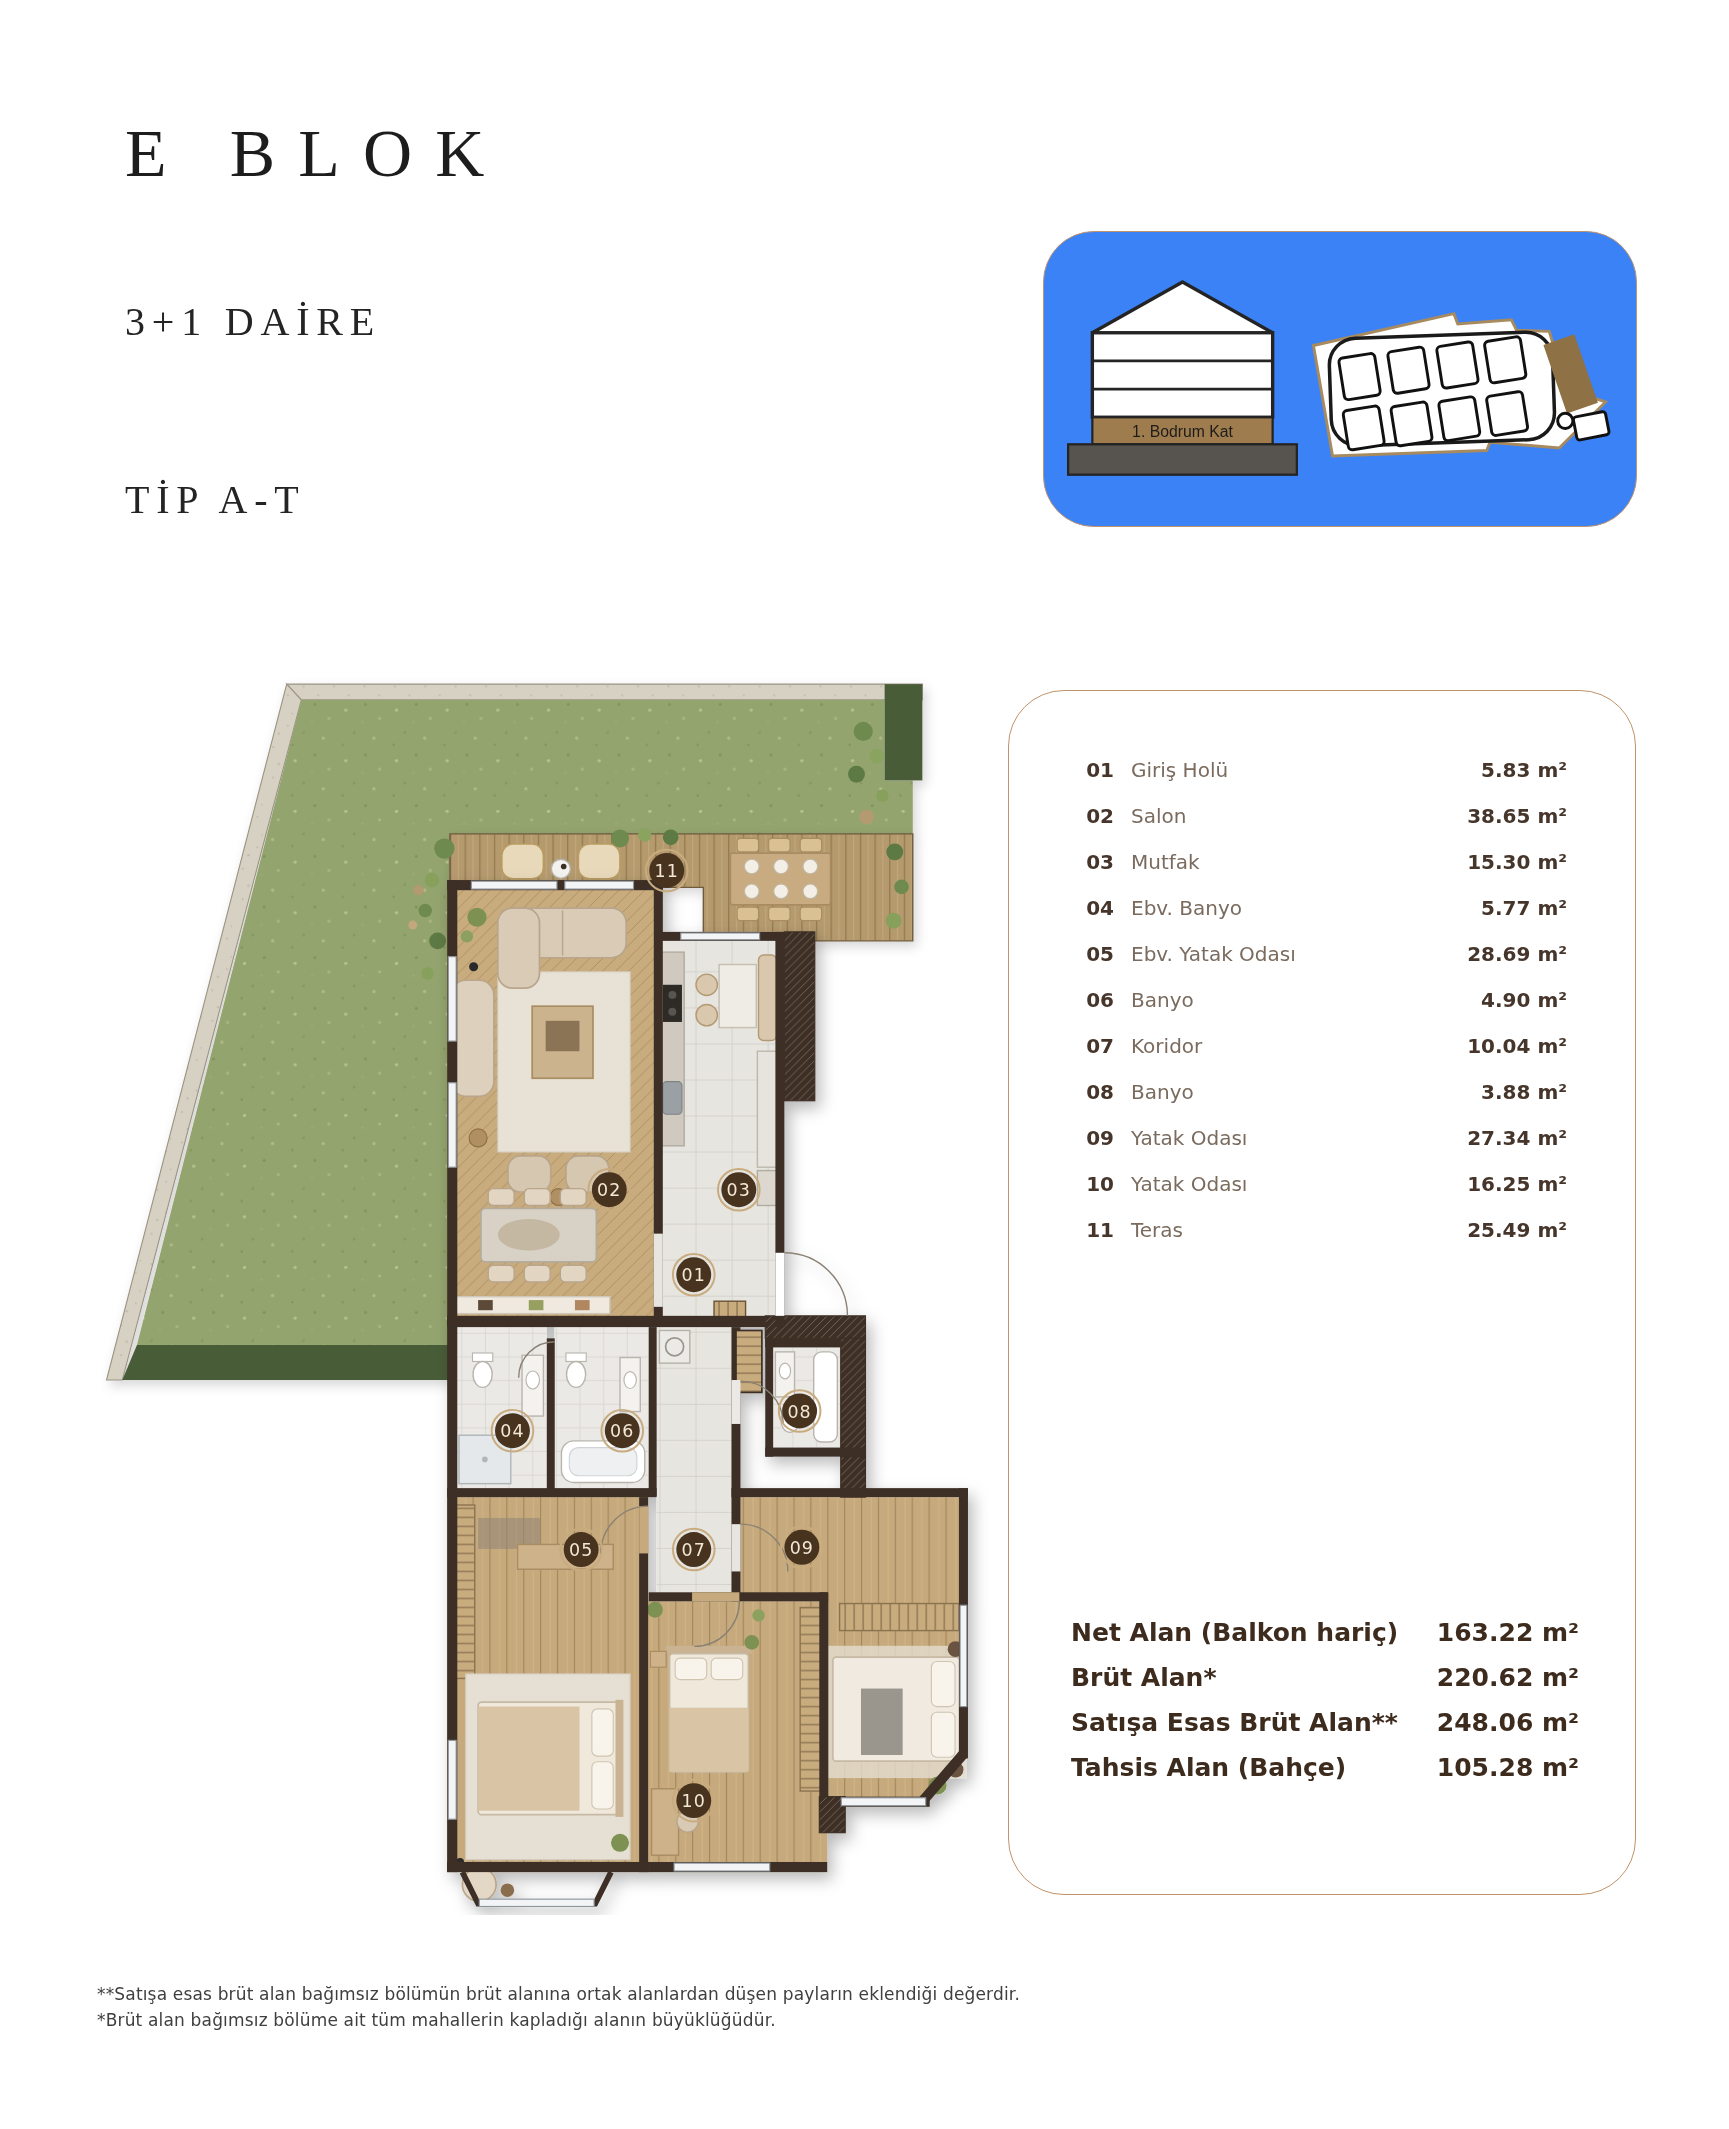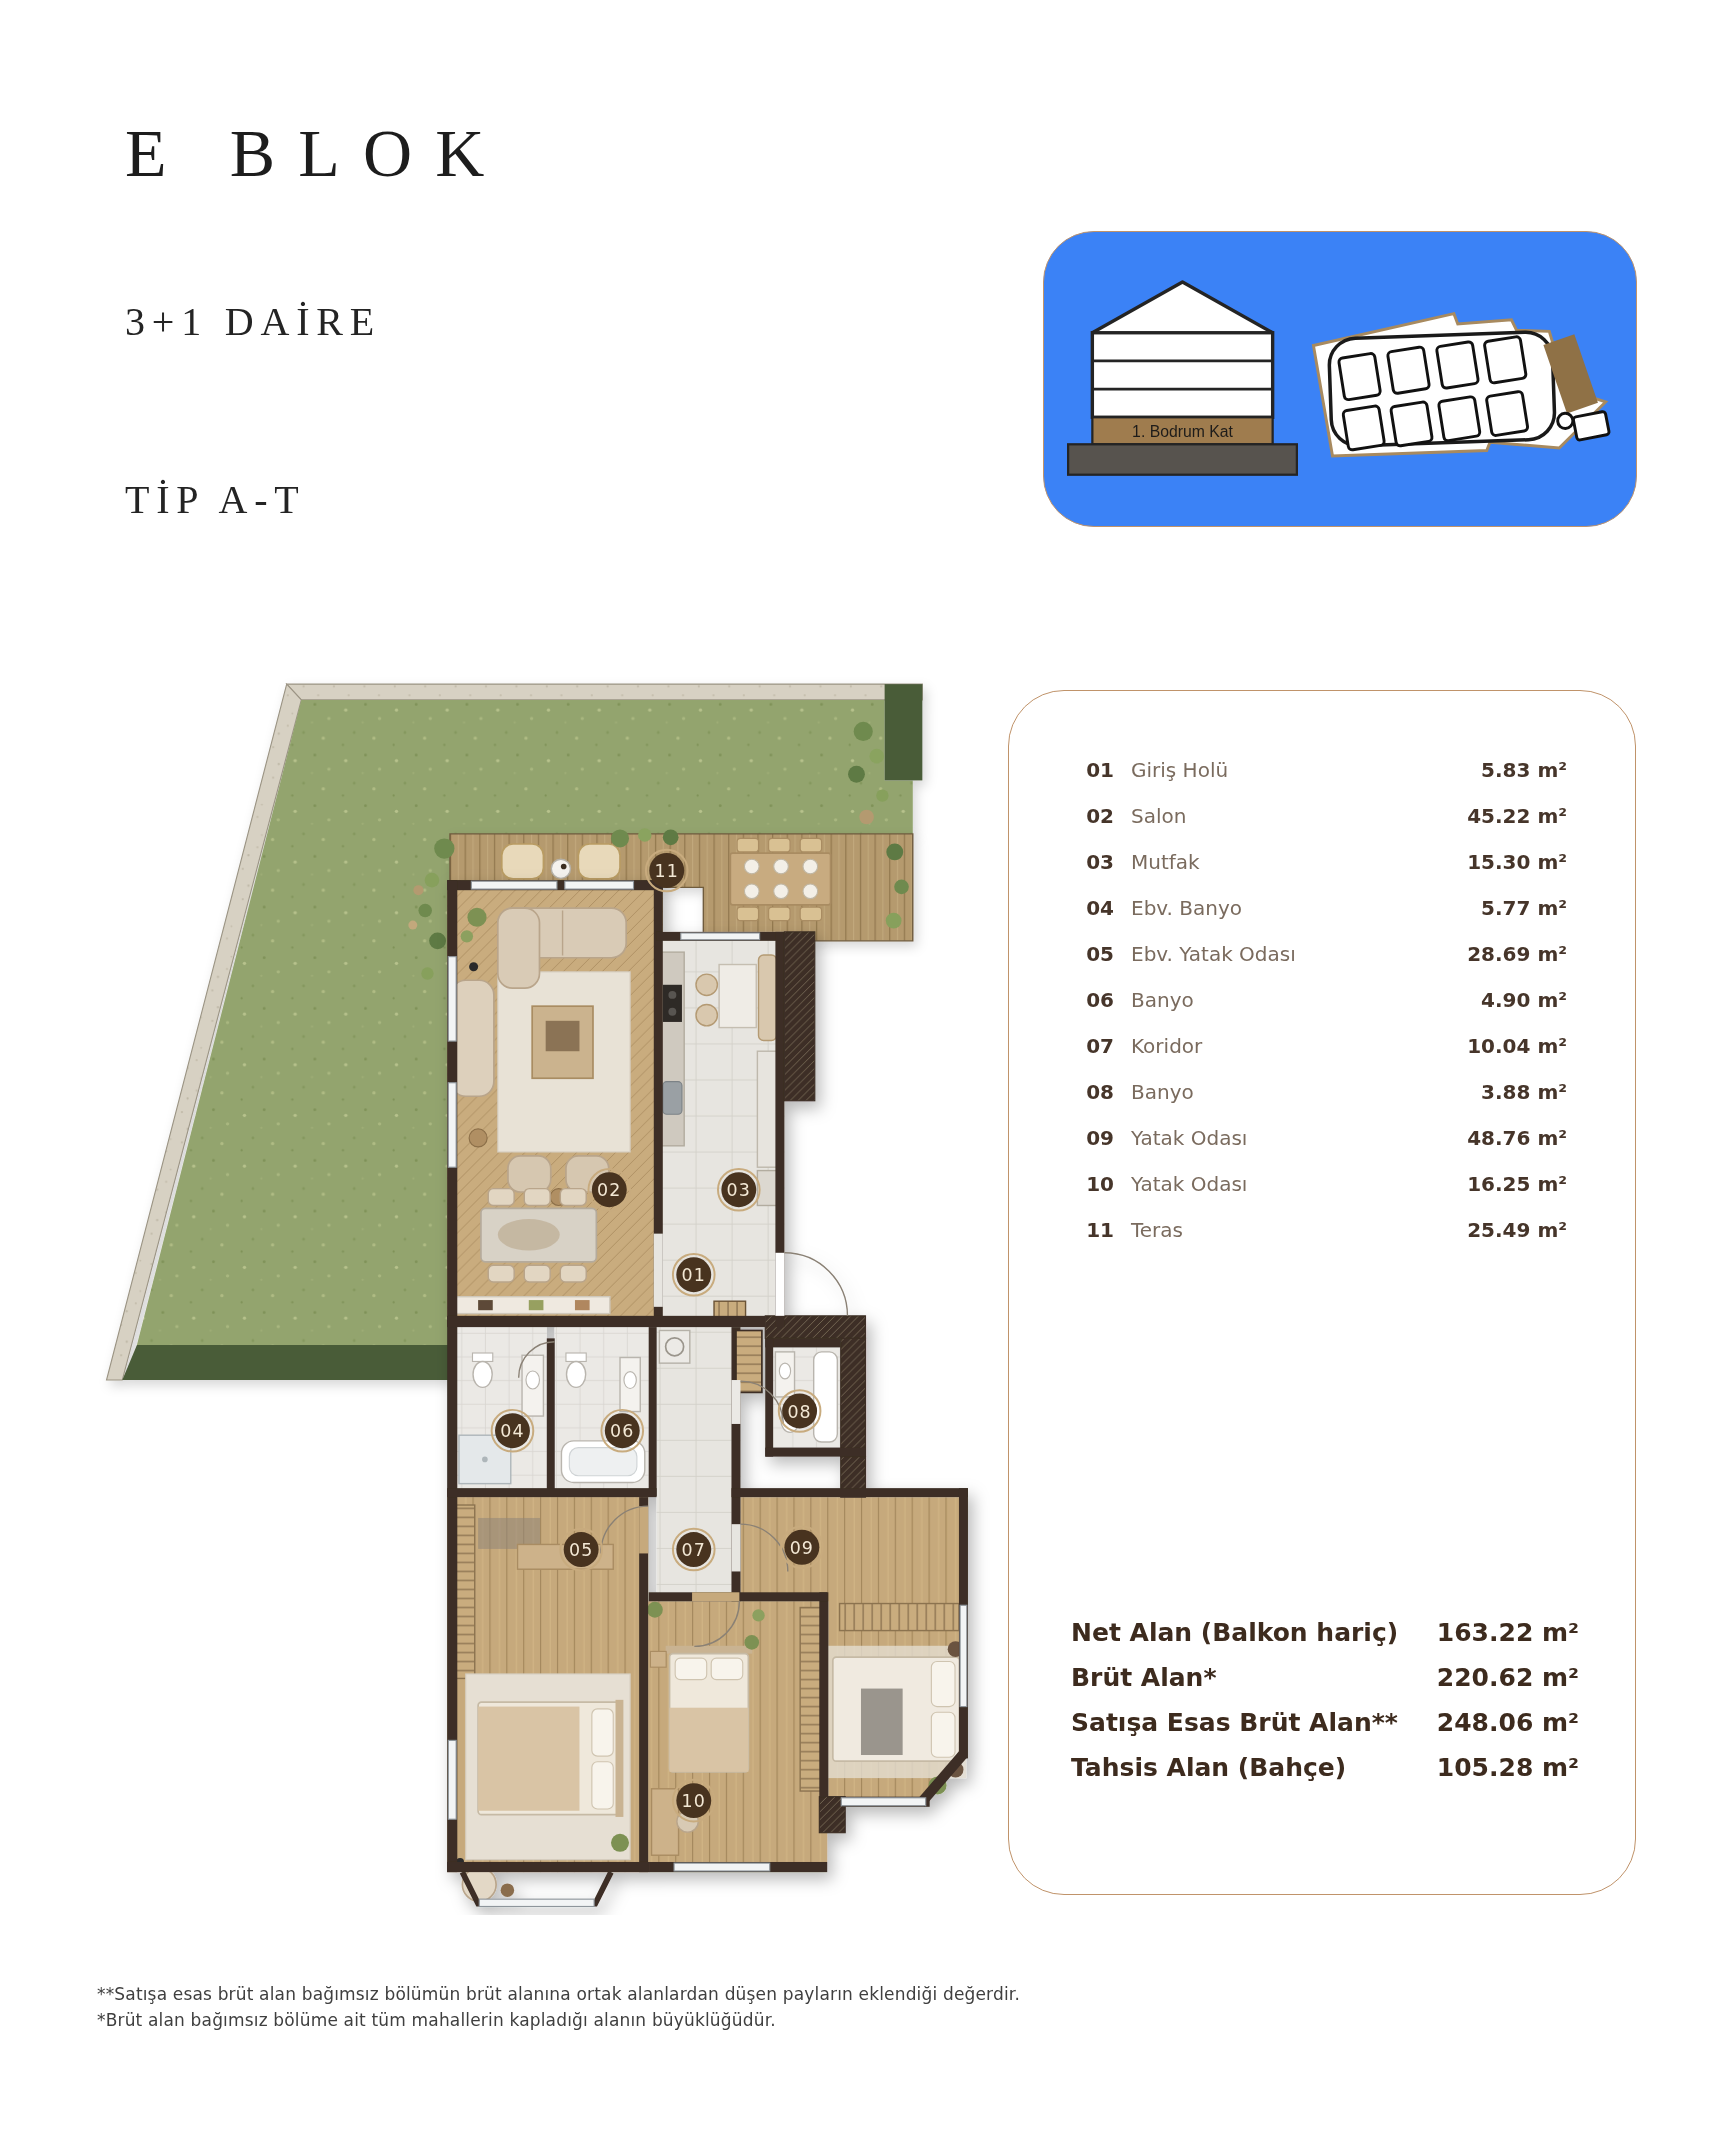--- a/index.html
+++ b/index.html
@@ -474,21 +474,21 @@
 <div class="info-panel">
   <div class="room-list">
       <div class="room-row">
         <span class="room-no">01</span>
         <span class="room-name">Giriş Holü</span>
         <span class="room-area">5.83 m²</span>
       </div>
       <div class="room-row">
         <span class="room-no">02</span>
         <span class="room-name">Salon</span>
-        <span class="room-area">45.22 m²</span>
+        <span class="room-area">38.65 m²</span>
       </div>
       <div class="room-row">
         <span class="room-no">03</span>
         <span class="room-name">Mutfak</span>
         <span class="room-area">15.30 m²</span>
       </div>
       <div class="room-row">
         <span class="room-no">04</span>
         <span class="room-name">Ebv. Banyo</span>
         <span class="room-area">5.77 m²</span>
@@ -509,21 +509,21 @@
         <span class="room-area">10.04 m²</span>
       </div>
       <div class="room-row">
         <span class="room-no">08</span>
         <span class="room-name">Banyo</span>
         <span class="room-area">3.88 m²</span>
       </div>
       <div class="room-row">
         <span class="room-no">09</span>
         <span class="room-name">Yatak Odası</span>
-        <span class="room-area">48.76 m²</span>
+        <span class="room-area">27.34 m²</span>
       </div>
       <div class="room-row">
         <span class="room-no">10</span>
         <span class="room-name">Yatak Odası</span>
         <span class="room-area">16.25 m²</span>
       </div>
       <div class="room-row">
         <span class="room-no">11</span>
         <span class="room-name">Teras</span>
         <span class="room-area">25.49 m²</span>

